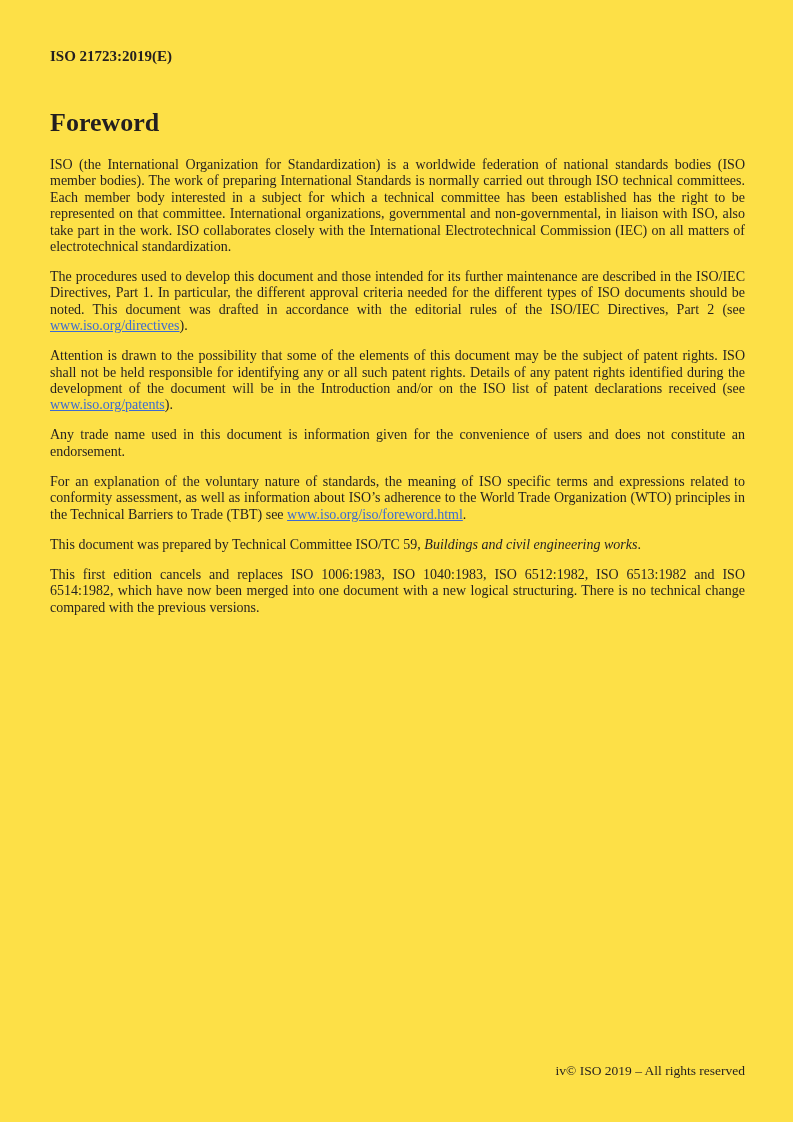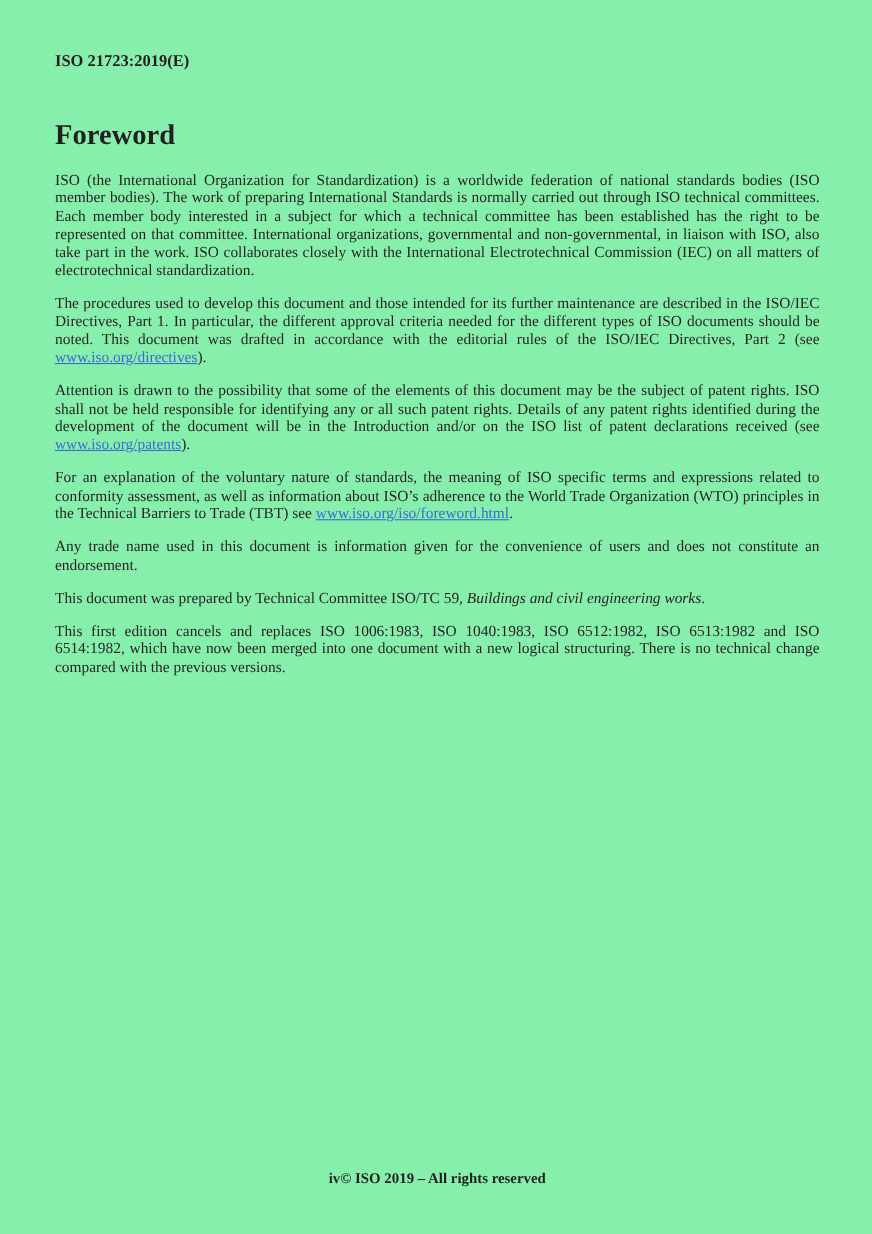--- a/index.html
+++ b/index.html
@@ -7,21 +7,21 @@
     padding: 0;
     background: #ffffff;
     overflow: hidden;
   }
   .page {
     position: relative;
     width: 793px;
     height: 1122px;
     box-sizing: border-box;
     padding: 47px 48px 0 50px;
-    background: #86efac;
+    background: #fde047;
     font-family: "Liberation Serif", "DejaVu Serif", serif;
     color: #231f20;
   }
   .doc-header {
     font-size: 15px;
     font-weight: bold;
     line-height: 18px;
   }
   .title {
     font-size: 26px;
@@ -44,39 +44,38 @@
   }
   .body-text em {
     font-style: italic;
   }
   .doc-footer {
     position: absolute;
     top: 1063px;
     left: 50px;
     right: 48px;
     display: flex;
-    justify-content: center;
+    justify-content: flex-end;
     align-items: baseline;
     font-size: 13.5px;
     line-height: 16px;
-    font-weight: bold;
   }
 </style>
 </head>
 <body>
 
 <div class="page">
   <div class="doc-header">ISO 21723:2019(E)</div>
   <h1 class="title">Foreword</h1>
   <div class="body-text" id="foreword-body">
       <p><span>ISO (the International Organization for Standardization) is a worldwide federation of national standards bodies (ISO member bodies). The work of preparing International Standards is normally carried out through ISO technical committees. Each member body interested in a subject for which a technical committee has been established has the right to be represented on that committee. International organizations, governmental and non-governmental, in liaison with ISO, also take part in the work. ISO collaborates closely with the International Electrotechnical Commission (IEC) on all matters of electrotechnical standardization.</span></p>
       <p><span>The procedures used to develop this document and those intended for its further maintenance are described in the ISO/IEC Directives, Part 1. In particular, the different approval criteria needed for the different types of ISO documents should be noted. This document was drafted in accordance with the editorial rules of the ISO/IEC Directives, Part 2 (see </span><a href="#">www.iso.org/directives</a><span>).</span></p>
       <p><span>Attention is drawn to the possibility that some of the elements of this document may be the subject of patent rights. ISO shall not be held responsible for identifying any or all such patent rights. Details of any patent rights identified during the development of the document will be in the Introduction and/or on the ISO list of patent declarations received (see </span><a href="#">www.iso.org/patents</a><span>).</span></p>
+      <p><span>Any trade name used in this document is information given for the convenience of users and does not constitute an endorsement.</span></p>
       <p><span>For an explanation of the voluntary nature of standards, the meaning of ISO specific terms and expressions related to conformity assessment, as well as information about ISO’s adherence to the World Trade Organization (WTO) principles in the Technical Barriers to Trade (TBT) see </span><a href="#">www.iso​.org/iso/foreword.html</a><span>.</span></p>
-      <p><span>Any trade name used in this document is information given for the convenience of users and does not constitute an endorsement.</span></p>
       <p><span>This document was prepared by Technical Committee ISO/TC 59, </span><em>Buildings and civil engineering works</em><span>.</span></p>
       <p><span>This first edition cancels and replaces ISO 1006:1983, ISO 1040:1983, ISO 6512:1982, ISO 6513:1982 and ISO 6514:1982, which have now been merged into one document with a new logical structuring. There is no technical change compared with the previous versions.</span></p>
     </div>
   <div class="doc-footer">
     <span>iv</span>
     <span>© ISO 2019 – All rights reserved</span>
   </div>
 </div>
 
 </body></html>

